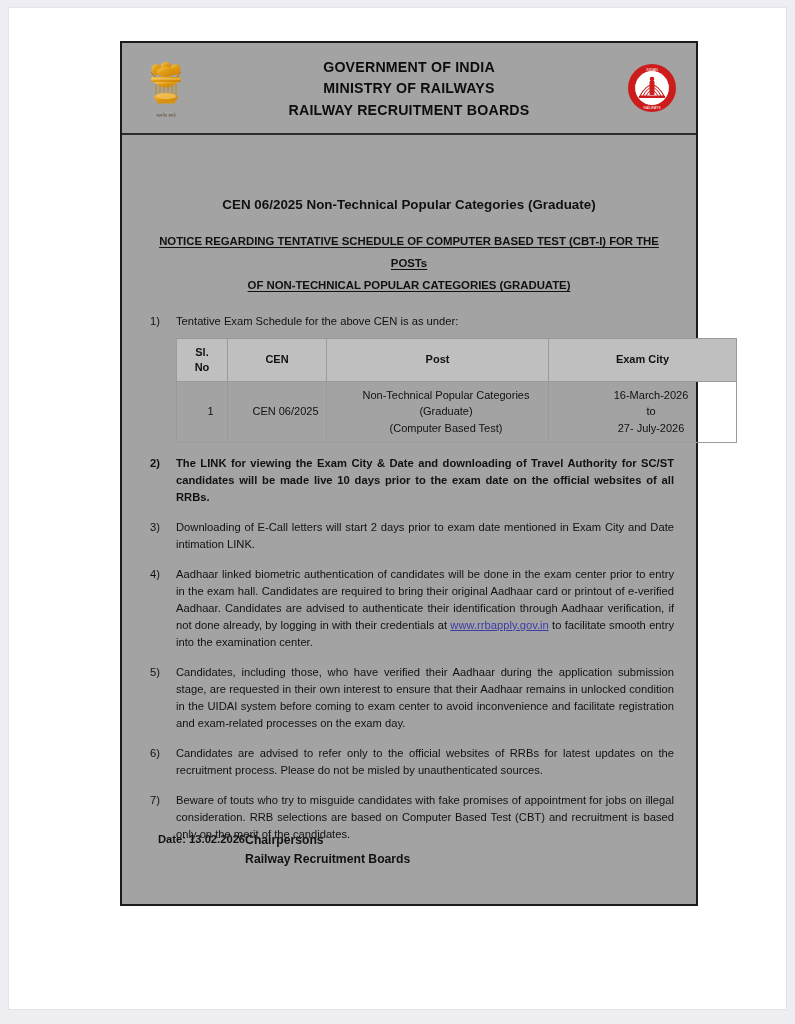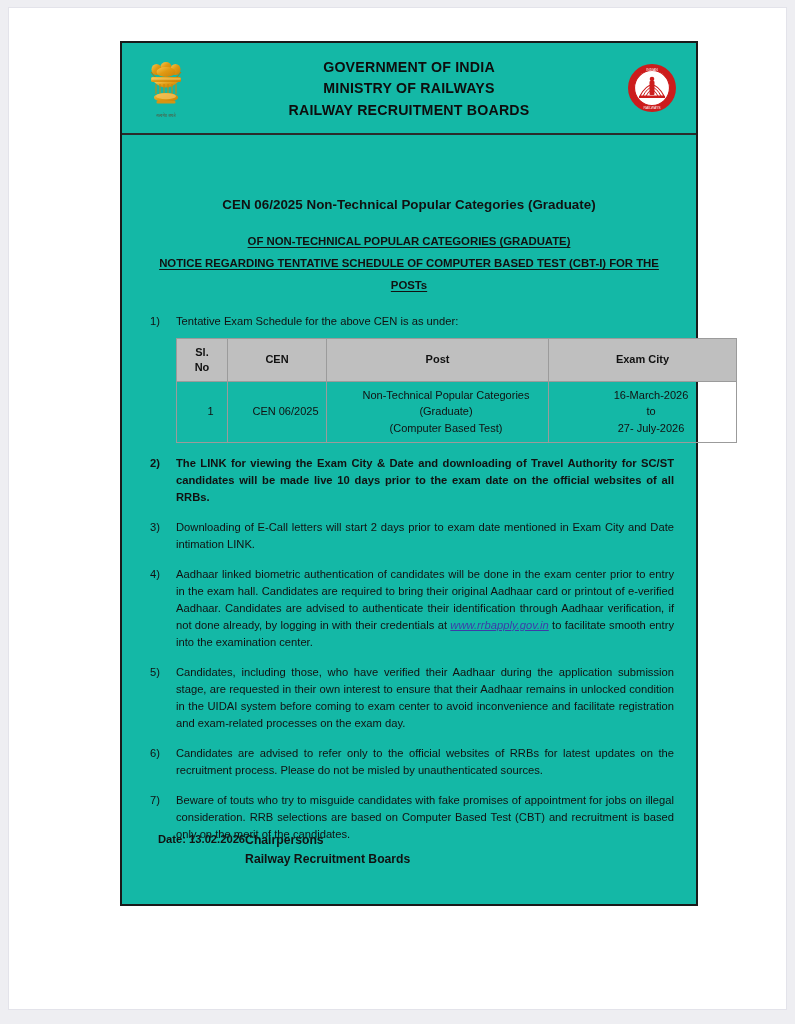--- a/index.html
+++ b/index.html
@@ -26,21 +26,21 @@
   }
 
   .doc-border {
     position: absolute;
     left: 111px;
     top: 33px;
     width: 578px;
     height: 865px;
     border: 2px solid #1a1a1a;
     box-sizing: border-box;
-    background: #14b8a6;
+    background: #a3a3a3;
   }
 
   
   .letterhead {
     position: relative;
     height: 90px;
     border-bottom: 2px solid #2b2b2b;
     display: flex;
     align-items: center;
   }
@@ -130,21 +130,20 @@
     padding-right: 4px;
   }
   .item.bold .num,
   .item.bold .txt { font-weight: bold; }
 
   .item.tight { margin-bottom: 6px; }
 
   a.doclink {
     color: #3c3ca8;
     text-decoration: underline;
-    font-style: italic;
   }
 
   
   .sched-wrap { padding: 2px 18px 0 26px; }
   table.sched {
     border-collapse: collapse;
     width: 532px;
     table-layout: fixed;
     border-radius: 17px;
   }
@@ -262,22 +261,22 @@
             <text x="25" y="8" text-anchor="middle">INDIAN</text>
             <text x="25" y="46" text-anchor="middle">RAILWAYS</text>
           </g>
         </svg>
       </div>
     </div>
 
     <div class="cen-title">CEN 06/2025 Non-Technical Popular Categories (Graduate)</div>
 
     <div class="notice-head">
+      <div class="nline">NOTICE REGARDING TENTATIVE SCHEDULE OF COMPUTER BASED TEST (CBT-I) FOR THE POSTs</div>
       <div class="nline">OF NON-TECHNICAL POPULAR CATEGORIES (GRADUATE)</div>
-      <div class="nline">NOTICE REGARDING TENTATIVE SCHEDULE OF COMPUTER BASED TEST (CBT-I) FOR THE POSTs</div>
     </div>
 
     <div class="body-list">
 
       <div class="item tight">
         <div class="num">1)</div>
         <div class="txt" style="text-align:left">Tentative Exam Schedule for the above CEN is as under:</div>
       </div>
 
       <div class="sched-wrap">

